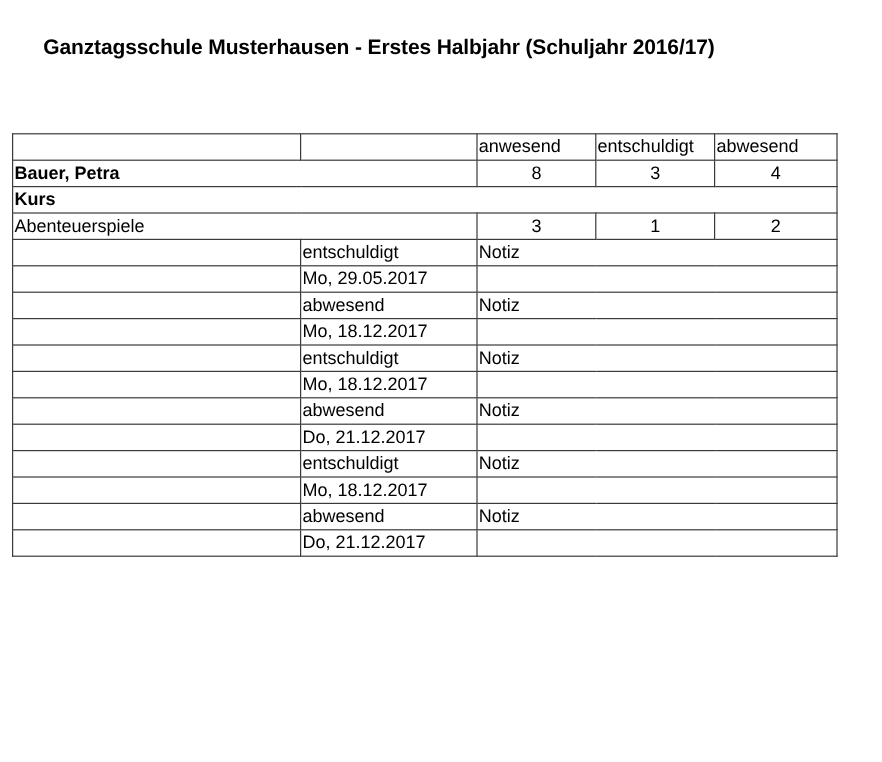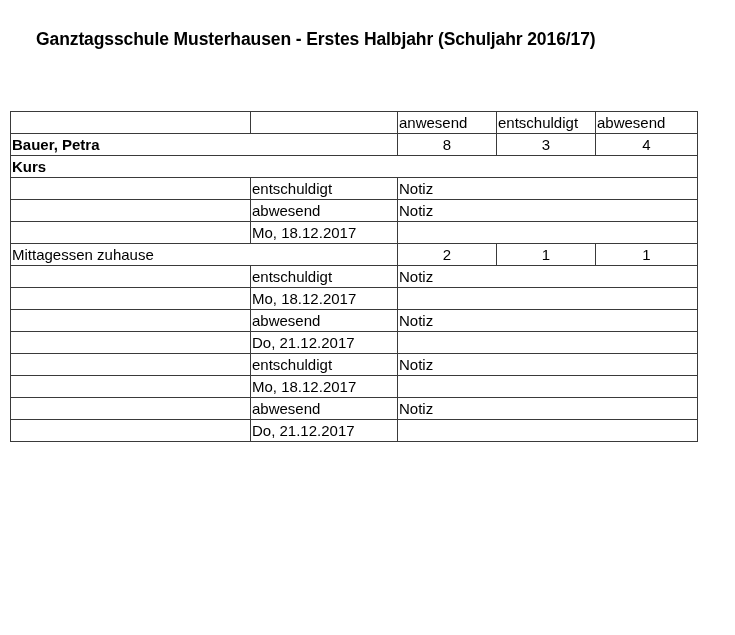--- a/index.html
+++ b/index.html
@@ -37,41 +37,46 @@
     <td class="num">8</td>
     <td class="num">3</td>
     <td class="num">4</td>
   </tr>
   <tr>
     <td colspan="5" class="bold">Kurs</td>
   </tr>
 
 
   <tr>
+    <td colspan="2">Abenteuerspiele</td>
+    <td class="num">3</td>
+    <td class="num">1</td>
+    <td class="num">2</td>
+  </tr>
+  <tr>
     <td></td>
     <td>entschuldigt</td>
     <td colspan="3">Notiz</td>
+  </tr>
+  <tr>
+    <td></td>
+    <td>Mo, 29.05.2017</td>
+    <td colspan="3"></td>
   </tr>
   <tr>
     <td></td>
     <td>abwesend</td>
     <td colspan="3">Notiz</td>
   </tr>
   <tr>
     <td></td>
     <td>Mo, 18.12.2017</td>
     <td colspan="3"></td>
   </tr>
 
-  <tr>
-    <td colspan="2">Mittagessen zuhause</td>
-    <td class="num">2</td>
-    <td class="num">1</td>
-    <td class="num">1</td>
-  </tr>
   <tr>
     <td></td>
     <td>entschuldigt</td>
     <td colspan="3">Notiz</td>
   </tr>
   <tr>
     <td></td>
     <td>Mo, 18.12.2017</td>
     <td colspan="3"></td>
   </tr>

